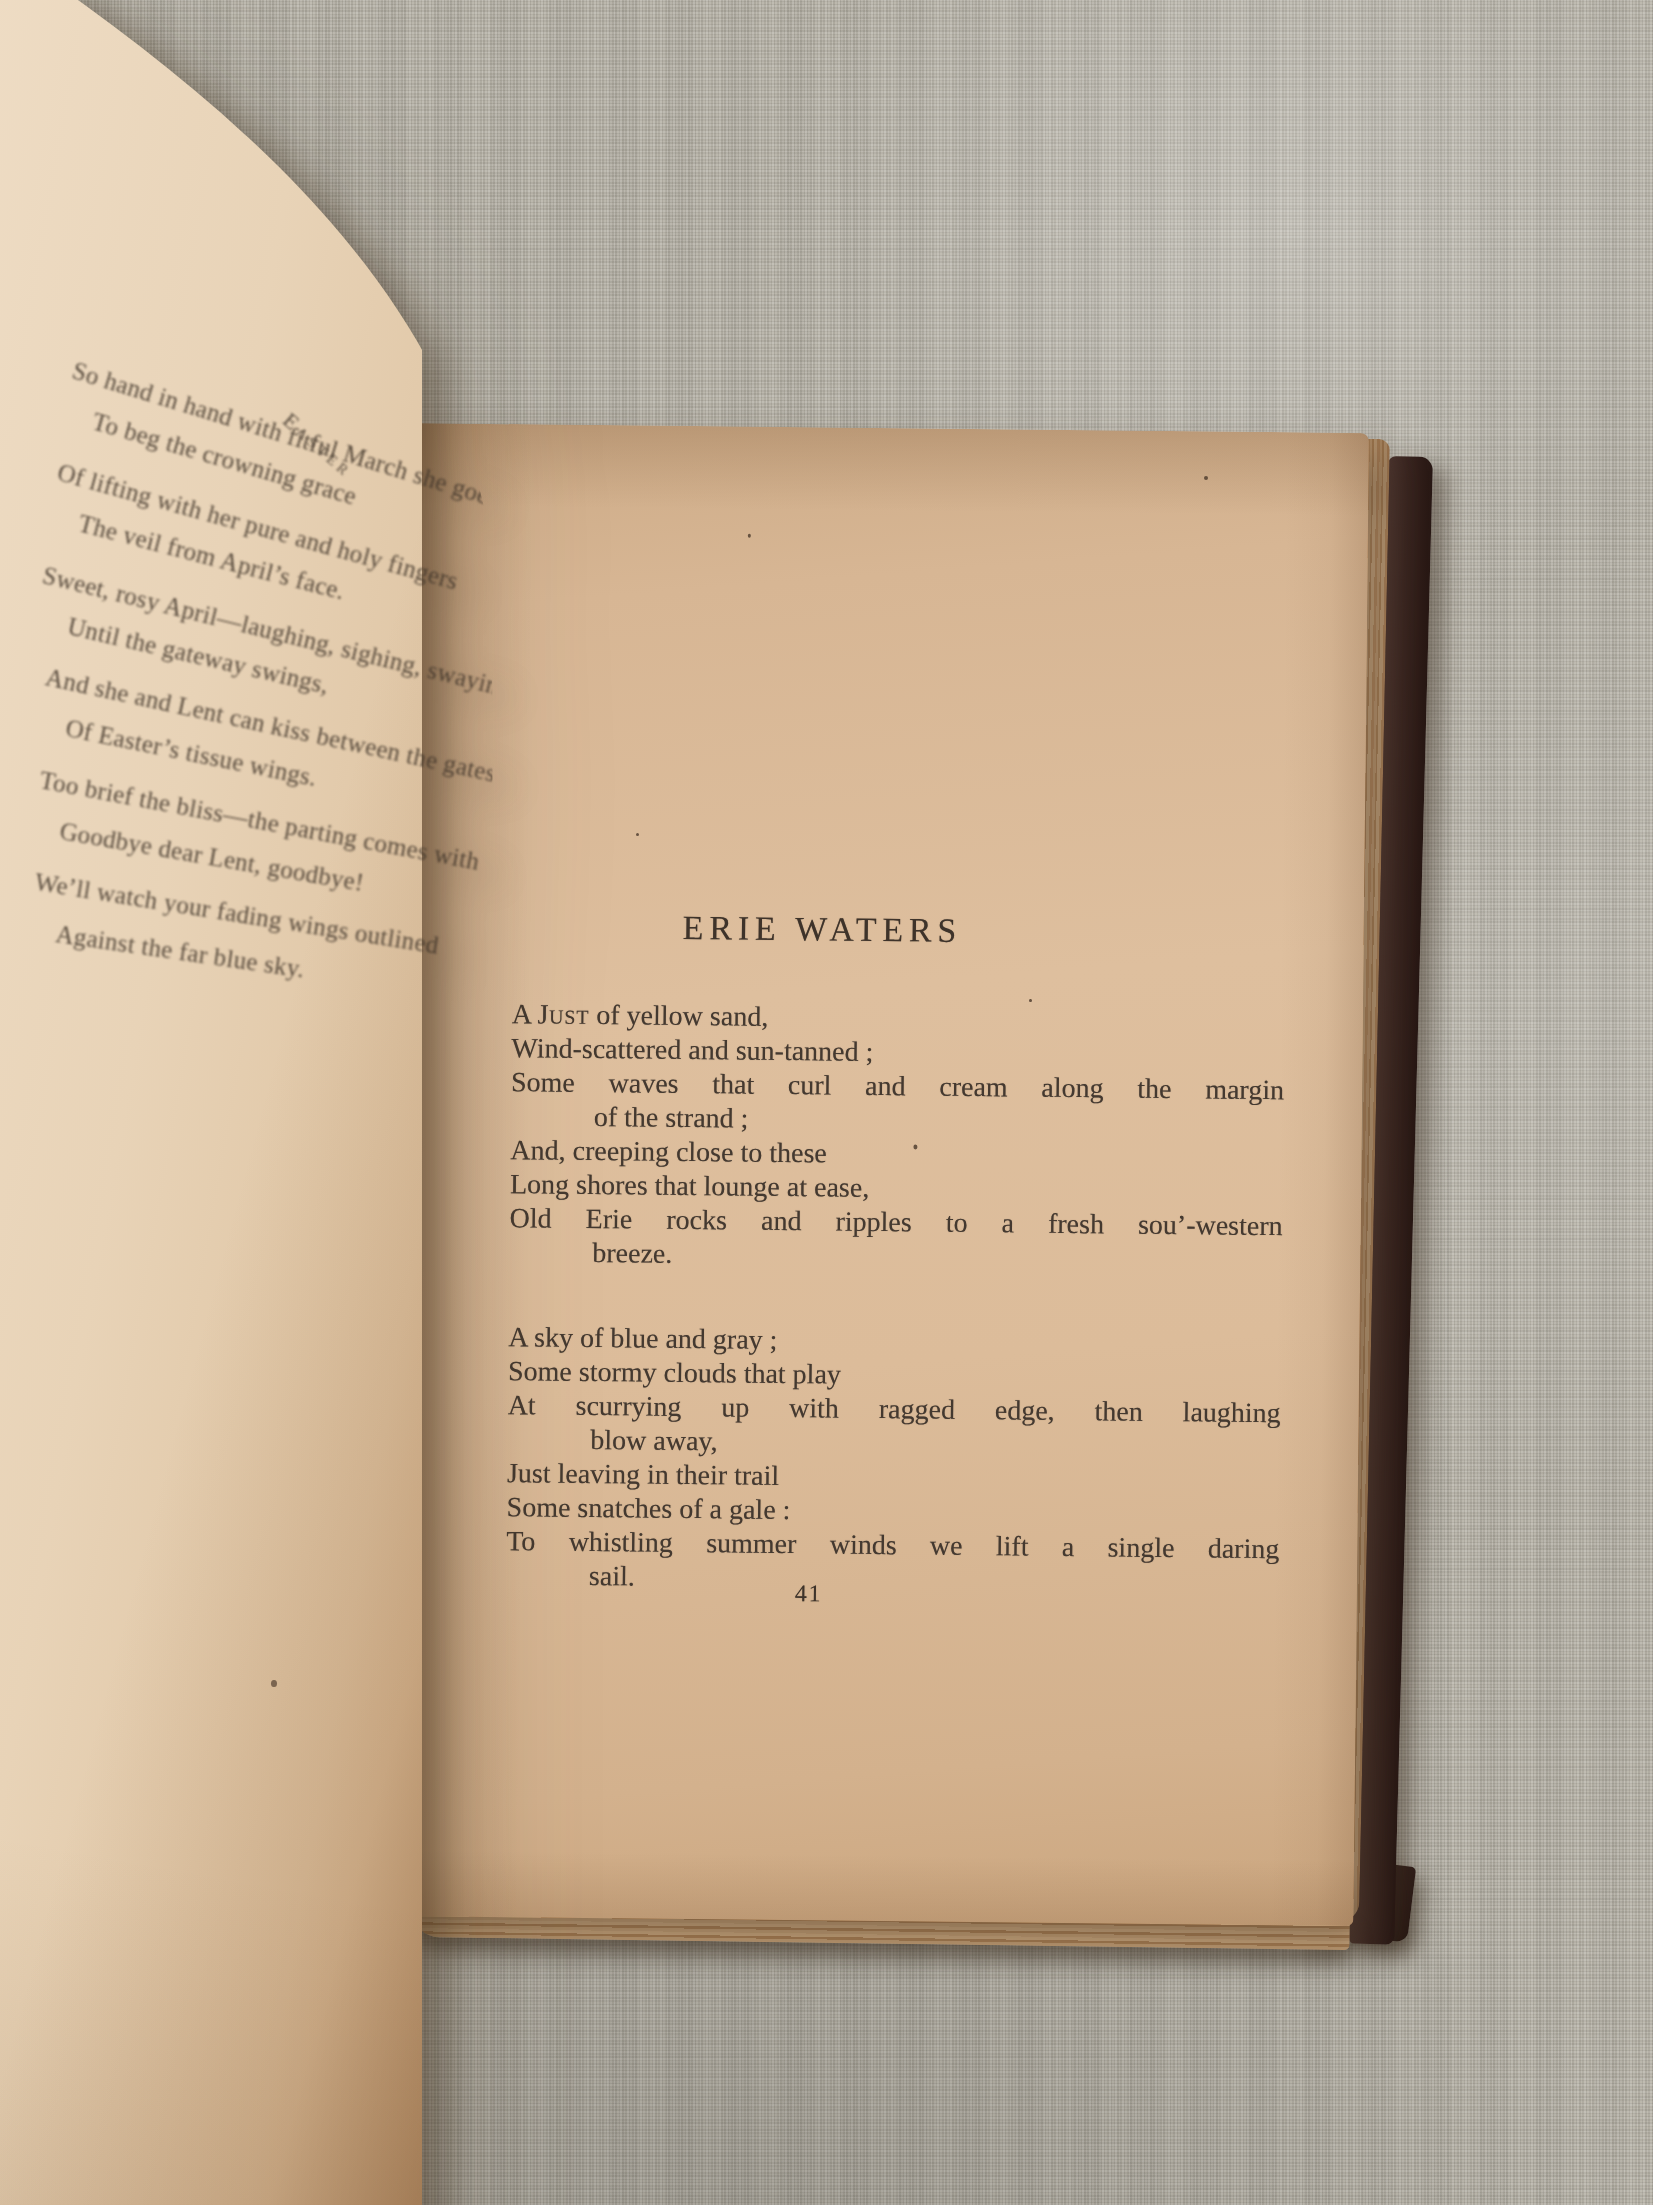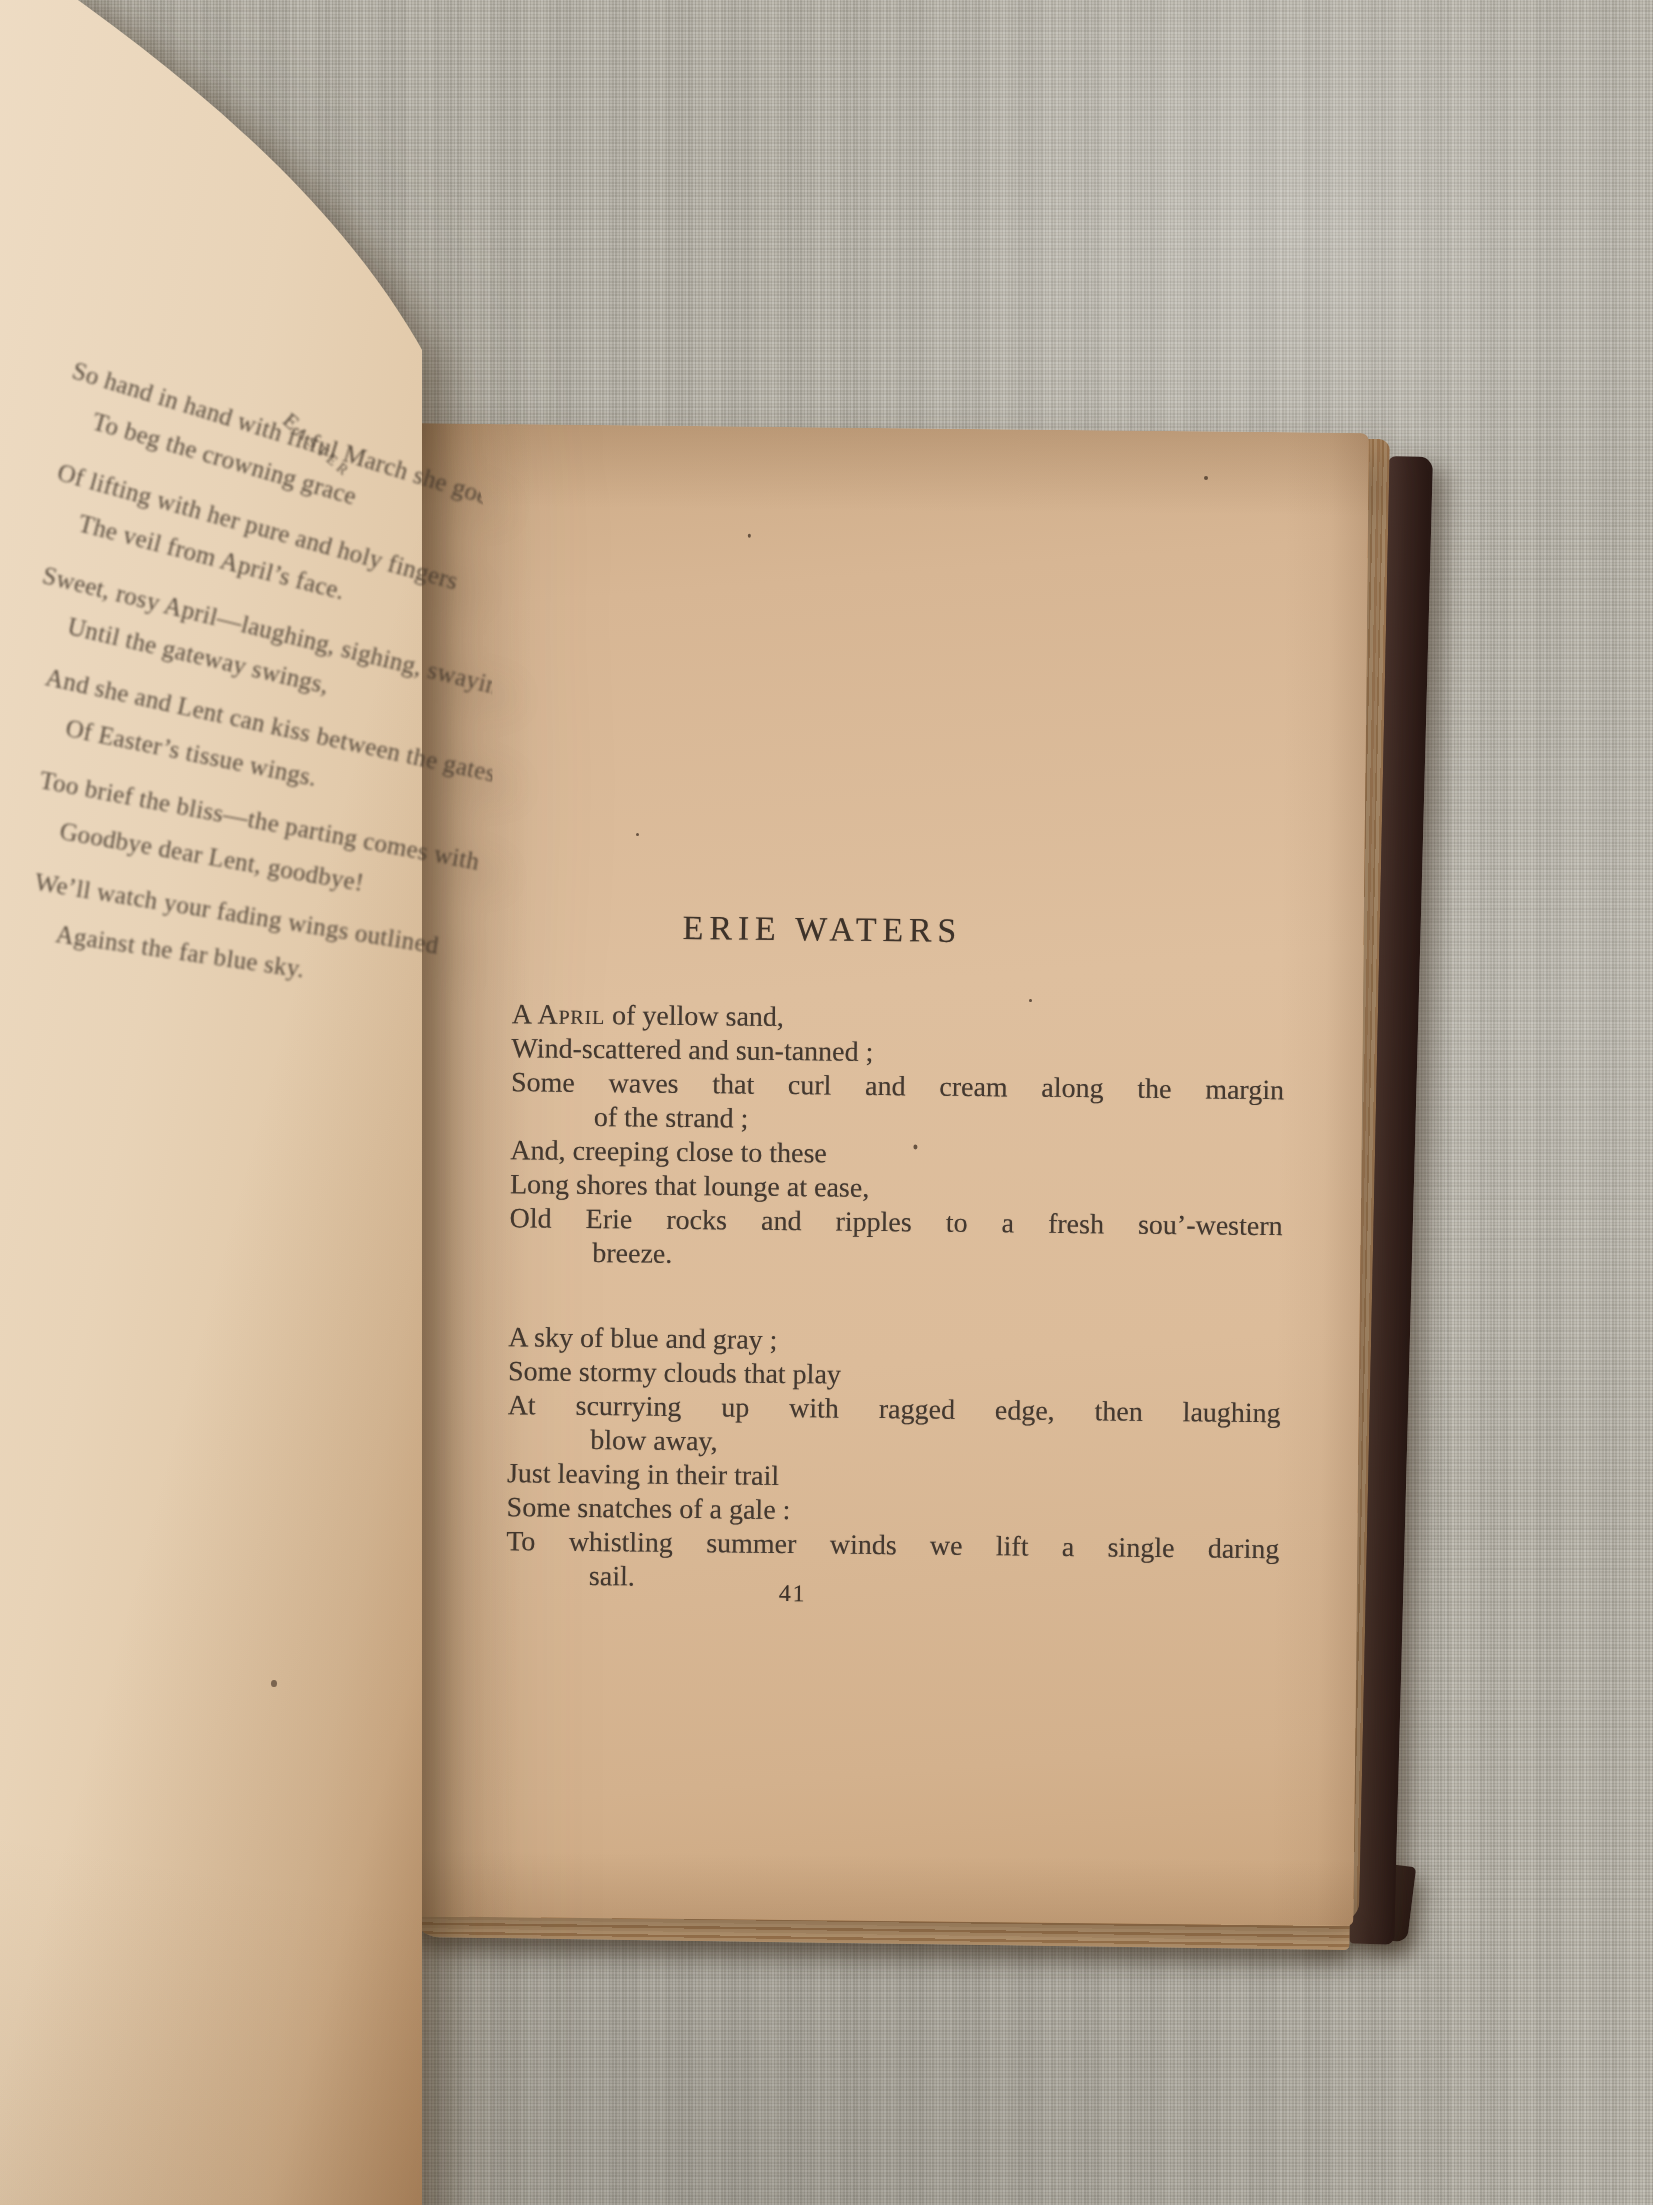--- a/index.html
+++ b/index.html
@@ -43,21 +43,21 @@
   .stanza-1{top:573px;}
   .stanza-2{top:896px;}
   .pline{
     font-size:28px;line-height:34px;white-space:nowrap;
     text-shadow:0 0 0.8px rgba(68,57,48,0.5);
   }
   .pline.indent{padding-left:83px;}
   .pline.justify{white-space:normal;text-align:justify;text-align-last:justify;width:100%;}
   .smallcaps{font-variant-caps:small-caps;letter-spacing:0.8px;}
   .page-number{
-    position:absolute;left:273px;top:1153px;font-size:24px;letter-spacing:1.7px;
+    position:absolute;left:289px;top:1153px;font-size:24px;letter-spacing:1.7px;
     color:#3e332a;text-shadow:0 0 0.8px rgba(62,51,42,0.5);
   }
   
   .edge-stack{
     position:absolute;left:1330px;top:438px;width:60px;height:1484px;
     transform:rotate(1.2deg);transform-origin:top left;
     background:
       linear-gradient(180deg, rgba(90,60,30,0.25), rgba(90,60,30,0) 99px),
       repeating-linear-gradient(90deg, #cda87f 0 2.5px, #b68c60 2.5px 4.1px, #d6b48c 4.1px 7.4px, #c09468 7.4px 10px);
     border-radius:8.3px 11.6px 21.5px 5px;
@@ -140,21 +140,21 @@
 
   <div class="cover-bottom"></div>
   <div class="cover-right"></div>
   <div class="edge-stack"></div>
   <div class="bottom-edges"></div>
 
   <div class="right-page">
     <div class="type-area">
       <h1 class="poem-title">ERIE WATERS</h1>
       <div class="stanza stanza-1">
-          <div class="pline"><span>A </span><span class="smallcaps">April</span><span> of yellow sand,</span></div>
+          <div class="pline"><span>A </span><span class="smallcaps">Just</span><span> of yellow sand,</span></div>
           <div class="pline">Wind-scattered and sun-tanned ;</div>
           <div class="pline justify">Some waves that curl and cream along the margin</div>
           <div class="pline indent">of the strand ;</div>
           <div class="pline">And, creeping close to these</div>
           <div class="pline">Long shores that lounge at ease,</div>
           <div class="pline justify">Old Erie rocks and ripples to a fresh sou’-western</div>
           <div class="pline indent">breeze.</div>
         </div>
       <div class="stanza stanza-2">
           <div class="pline">A sky of blue and gray ;</div>

